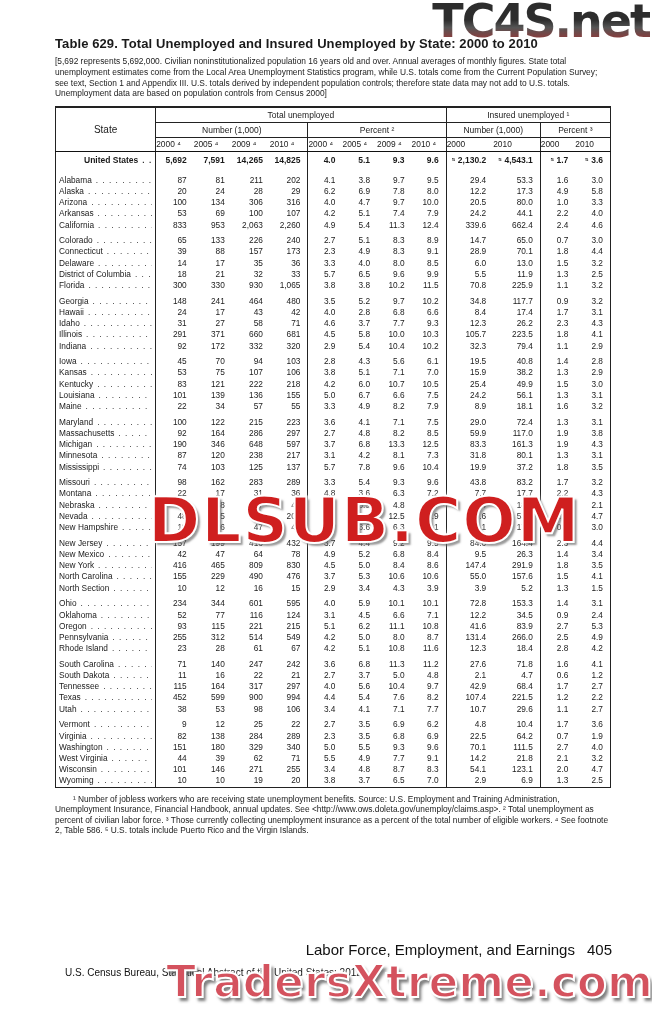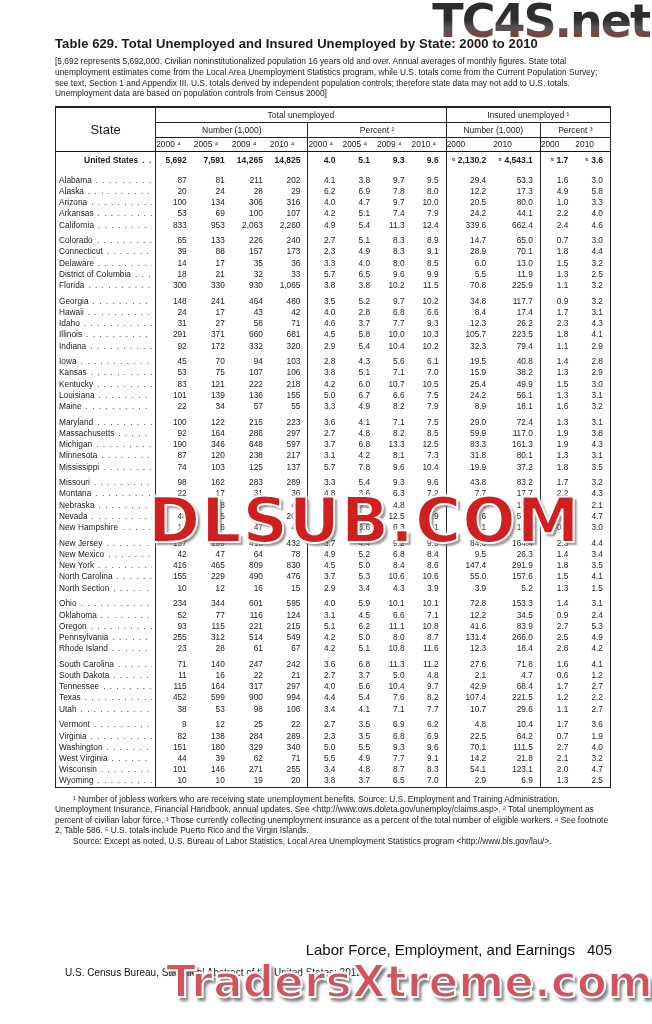--- a/index.html
+++ b/index.html
@@ -12,21 +12,21 @@
   .note{font-size:8.4px;line-height:1.28;margin:0 0 7px 0;color:#222;}
   table{border-collapse:collapse;table-layout:fixed;width:556px;
         border:1.2px solid #222;border-top-width:2px;border-bottom-width:1.8px;}
   col.c-state{width:100px;}
   col.c-num{width:38px;}
   col.c-pct{width:34.5px;}
   col.c-inum{width:47px;}
   col.c-ipct{width:35px;}
   th{font-weight:normal;font-size:8.5px;padding:1px 0;}
   th.group{border-bottom:1px solid #222;padding:2px 0;}
-  th.state-h{border-bottom:1.4px solid #111;font-size:13px;}
+  th.state-h{border-bottom:1.4px solid #111;font-size:10px;}
   th.year{border-bottom:1.4px solid #111;font-size:8.4px;padding:1px 2px 2px 0;text-align:left;}
   .b-r{border-right:1px solid #222;}
   td{padding:0;font-size:8.3px;line-height:11.2px;vertical-align:middle;}
   td.val{text-align:right;padding-right:7px;white-space:nowrap;}
   tr.us-row td{font-weight:bold;padding-top:3px;padding-bottom:4px;font-size:8.5px;}
   tr.us-row .flexwrap{padding-left:28px;align-items:flex-end;}
   tr.spacer td{height:4.5px;line-height:4.5px;}
   .flexwrap{display:flex;align-items:baseline;overflow:hidden;padding-left:3px;}
   .state-name{white-space:nowrap;}
   .dots{flex:1;overflow:hidden;white-space:nowrap;color:#333;margin:0 3px 0 4px;}
@@ -1294,21 +1294,20 @@
             <td class="val">2.9</td>
             <td class="val b-r">6.9</td>
             <td class="val">1.3</td>
             <td class="val">2.5</td>
           </tr>
         </tbody>
     </table>
 
     <div class="footnotes">
       <p class="fn1">¹ Number of jobless workers who are receiving state unemployment benefits. Source: U.S. Employment and Training Administration, Unemployment Insurance, Financial Handbook, annual updates.  See &lt;http://www.ows.doleta.gov/unemploy/claims.asp&gt;. ² Total unemployment as percent of civilian labor force. ³ Those currently collecting unemployment insurance as a percent of the total number of eligible workers. ⁴ See footnote 2, Table 586.  ⁵ U.S. totals include Puerto Rico and the Virgin Islands.</p>
-      <p class="fn2">Source: Except as noted, U.S. Bureau of Labor Statistics, Local Area Unemployment Statistics program &lt;http://www.bls.gov/lau/&gt;.</p>
     </div>
   </div>
 
   <div class="footer-right">
     <span>Labor Force, Employment, and Earnings</span><span class="pageno">405</span>
   </div>
   <div class="footer-left">U.S. Census Bureau, Statistical Abstract of the United States: 2012</div>
 
   <div class="wm-top">TC4S.net</div>
   <div class="wm-mid">DLSUB.COM</div>

